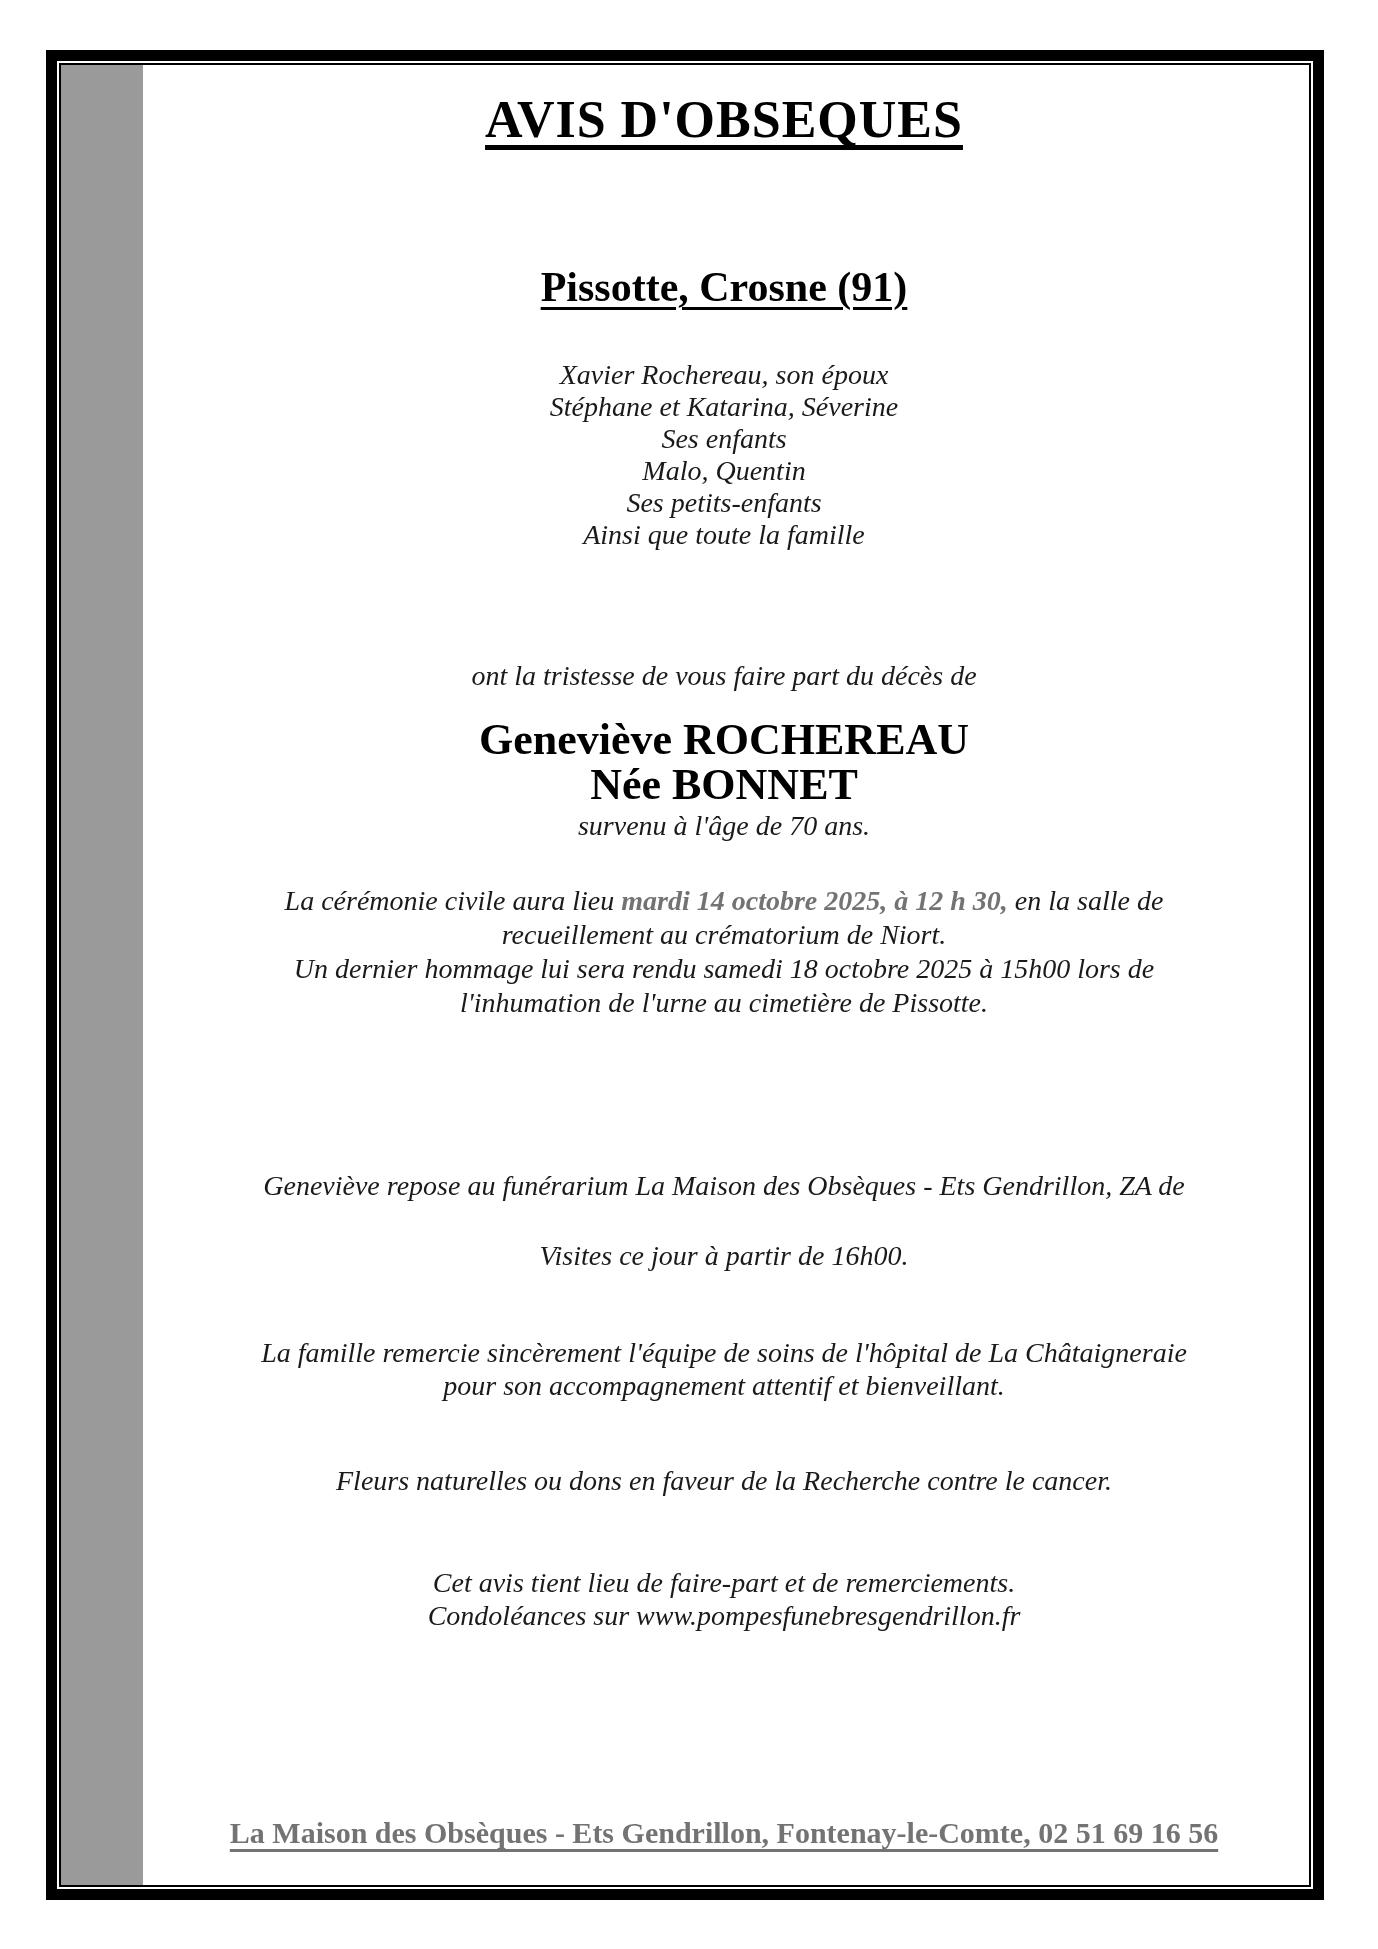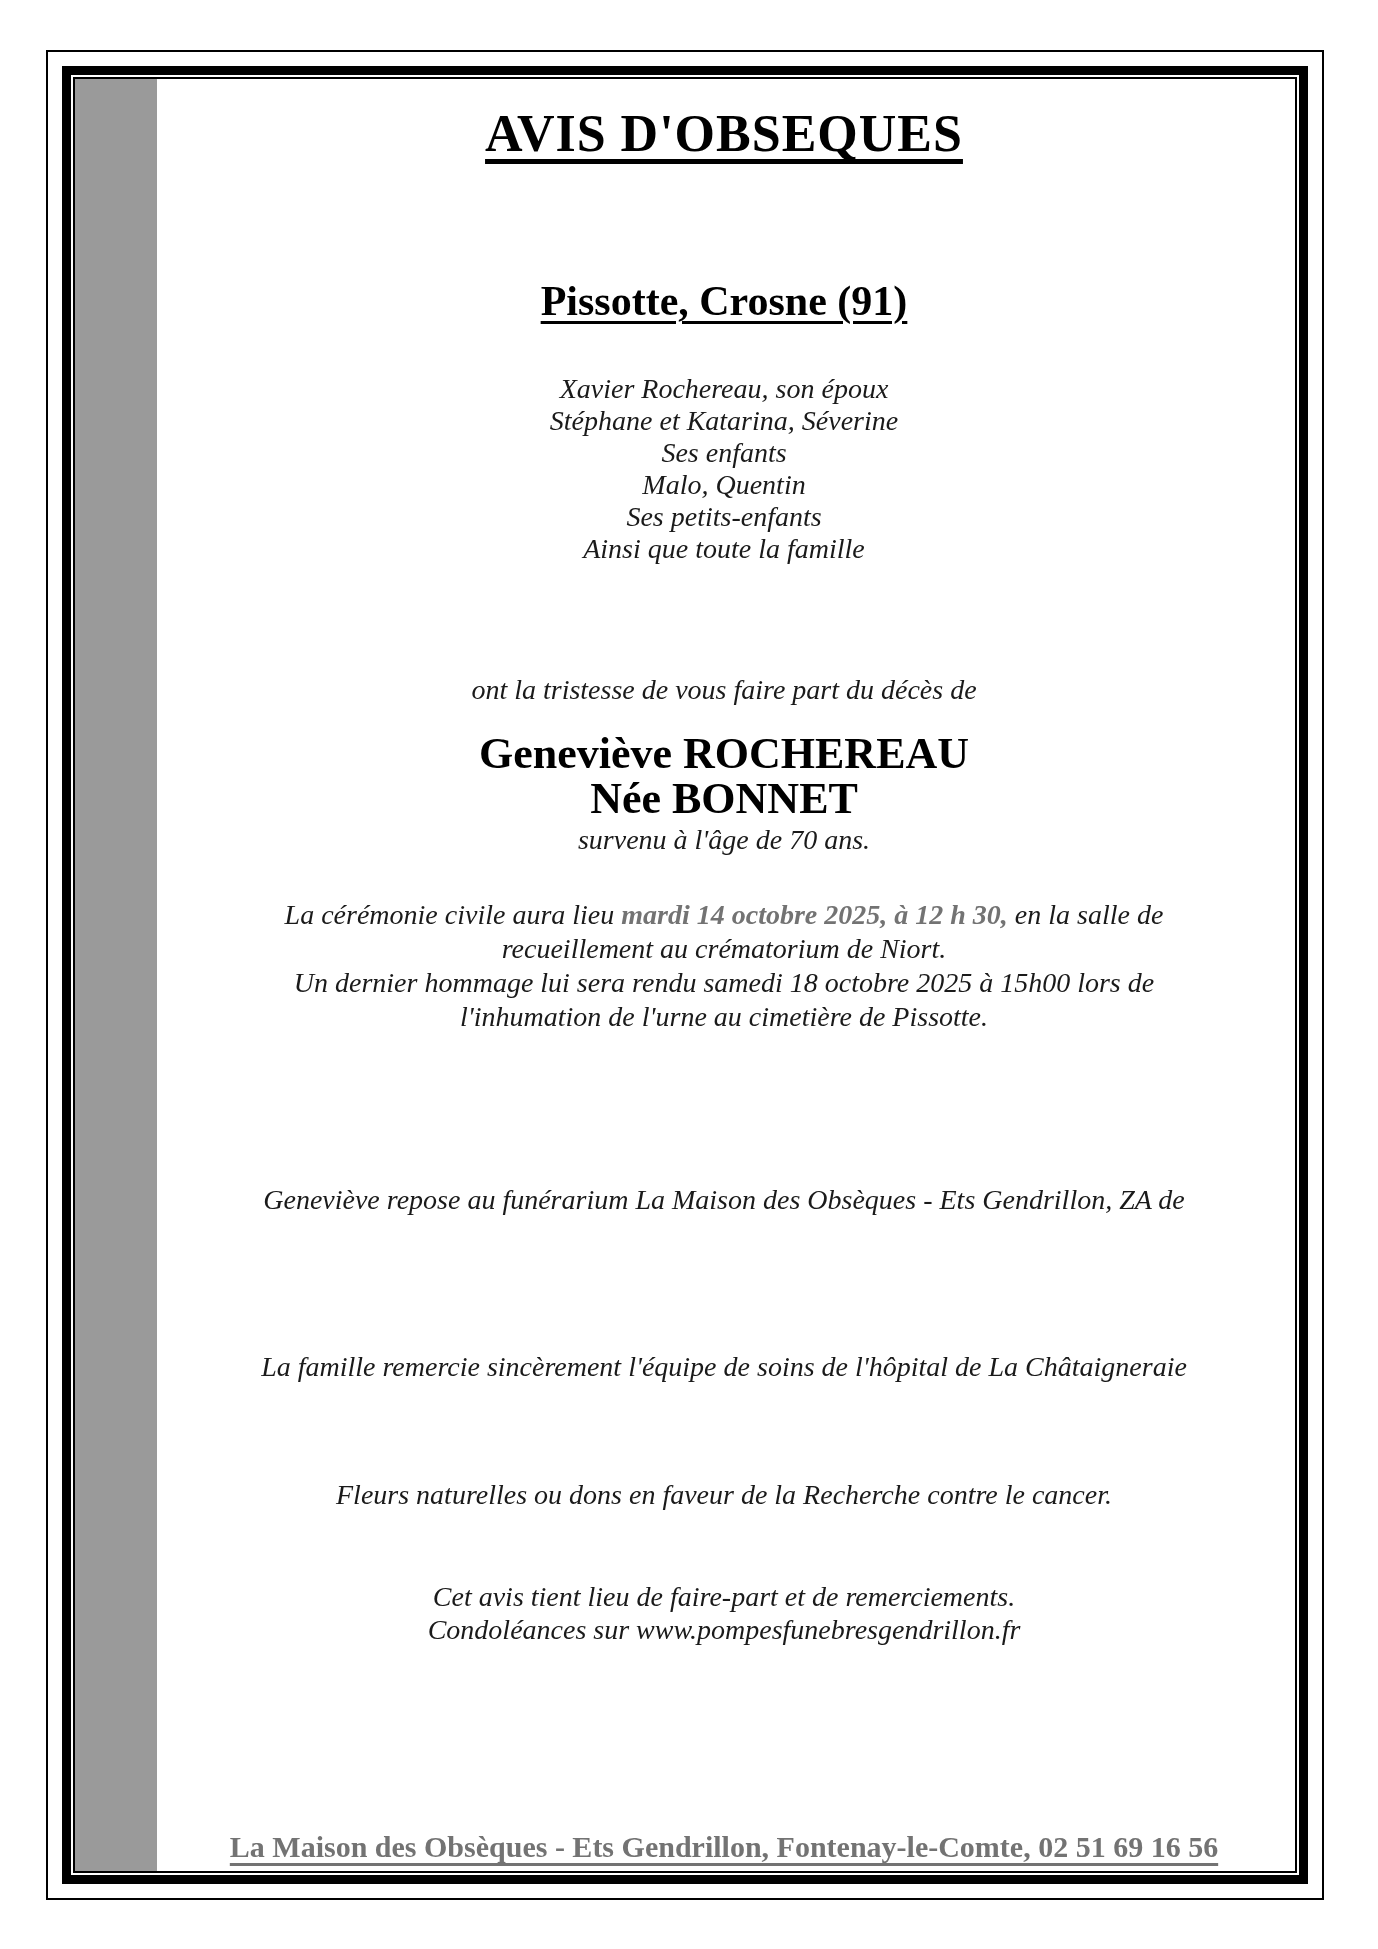--- a/index.html
+++ b/index.html
@@ -10,21 +10,21 @@
     color:#1a1a1a;
     position:relative;
     overflow:hidden;
   }
   .frame-outer{
     position:absolute;
     left:46px;top:50px;
     width:1278px;height:1850px;
     box-sizing:border-box;
     border:2px solid #000;
-    padding:14px;
+    padding:0;
   }
   .frame-mid{
     width:100%;height:100%;
     box-sizing:border-box;
     border:9px solid #000;
     padding:2px;
   }
   .frame-inner{
     width:100%;height:100%;
     box-sizing:border-box;
@@ -135,24 +135,26 @@
           <div class="blk body-text ceremony" style="top:819px">
             <span>La cérémonie civile aura lieu </span><b>mardi 14 octobre 2025, à 12 h 30,</b><span> en la salle de</span><br>
             <span>recueillement au crématorium de Niort.</span><br>
             <span>Un dernier hommage lui sera rendu samedi 18 octobre 2025 à 15h00 lors de</span><br>
             <span>l'inhumation de l'urne au cimetière de Pissotte.</span>
           </div>
 
           <div class="blk body-text repose" style="top:1103px">
             <span>Geneviève repose au funérarium La Maison des Obsèques - Ets Gendrillon, ZA de</span><br>
             <br>
+            <span>Visites ce jour à partir de 16h00.</span>
           </div>
 
           <div class="blk body-text" style="top:1271px">
             <span>La famille remercie sincèrement l'équipe de soins de l'hôpital de La Châtaigneraie</span><br>
+            <span>pour son accompagnement attentif et bienveillant.</span>
           </div>
 
           <div class="blk body-text" style="top:1399px">Fleurs naturelles ou dons en faveur de la Recherche contre le cancer.</div>
 
           <div class="blk body-text" style="top:1501px">
             <span>Cet avis tient lieu de faire-part et de remerciements.</span><br>
             <span>Condoléances sur www.pompesfunebresgendrillon.fr</span>
           </div>
 
           <div class="blk footer-line" style="top:1751px">

